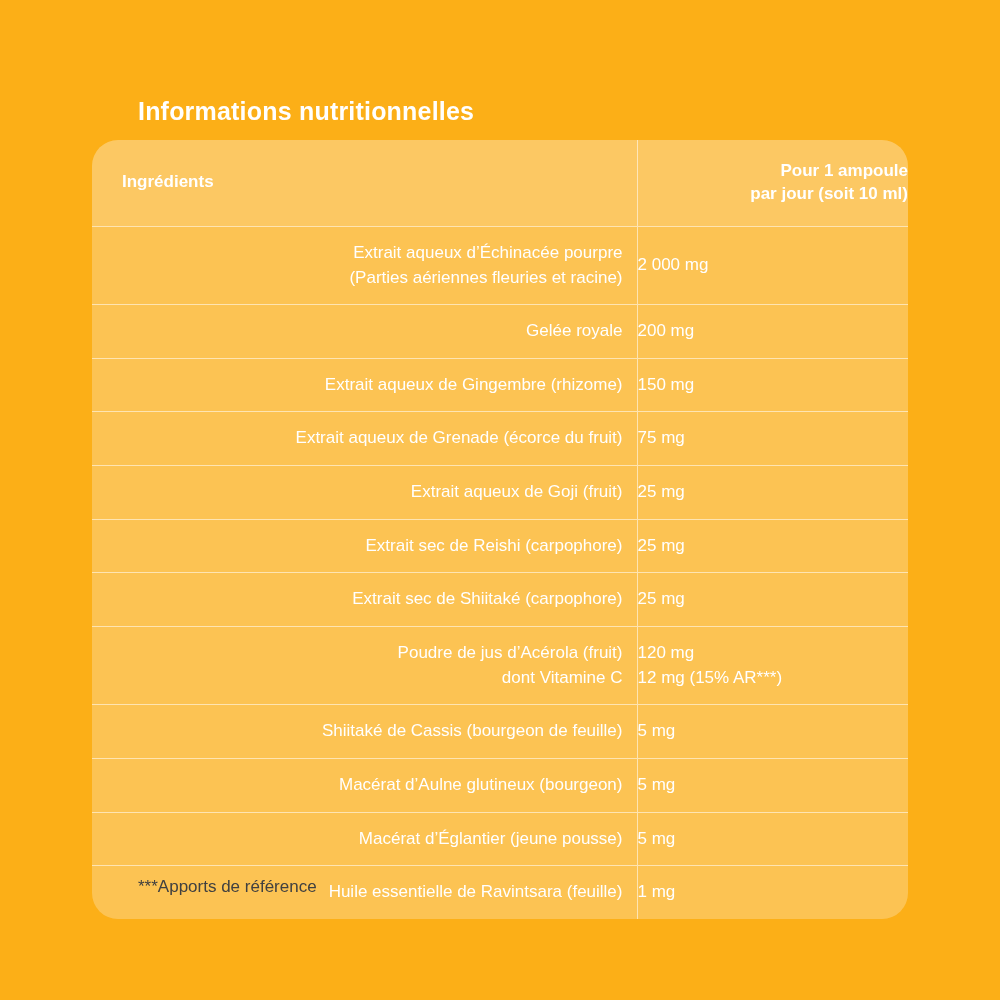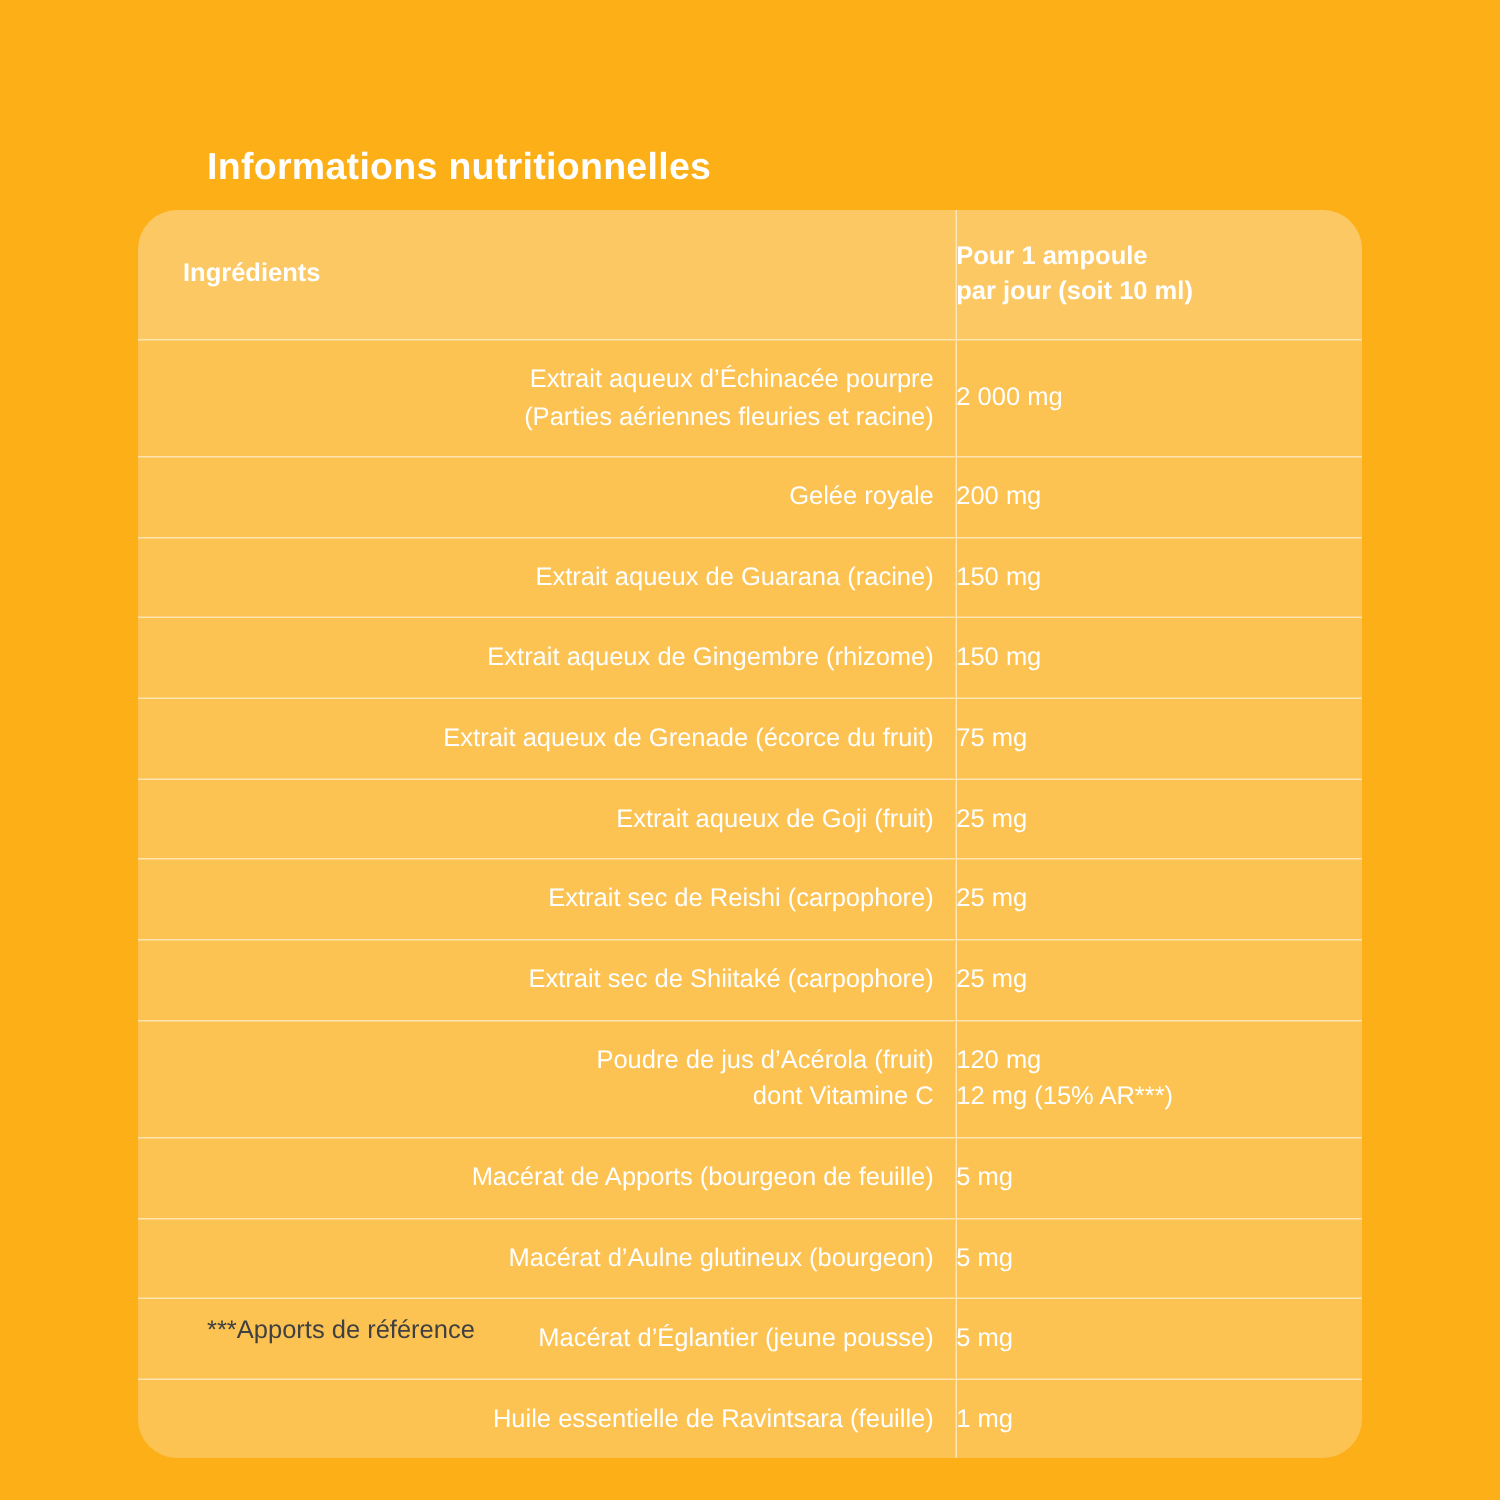--- a/index.html
+++ b/index.html
@@ -53,21 +53,21 @@
     padding: 20px 0 20px 0;
     vertical-align: middle;
     line-height: 1.35;
   }
   table.nutrition thead th.ing {
     text-align: left;
     padding-left: 30px;
     border-right: 1px solid rgba(255,255,255,0.55);
   }
   table.nutrition thead th.dose {
-    text-align: left;
+    text-align: right;
   }
   table.nutrition tbody td {
     color: #FFFFFF;
     font-size: 17px;
     font-weight: normal;
     padding: 14px 0 14px 0;
     border-top: 1px solid rgba(255,255,255,0.55);
     vertical-align: middle;
     line-height: 1.45;
     background: rgba(255,255,255,0.12);
@@ -113,24 +113,20 @@
         <tr>
           <td class="ing two-line">Extrait aqueux d’Échinacée pourpre
 (Parties aériennes fleuries et racine)</td>
           <td class="dose two-line">2 000 mg</td>
         </tr>
         <tr>
           <td class="ing two-line">Gelée royale</td>
           <td class="dose two-line">200 mg</td>
         </tr>
         <tr>
-          <td class="ing two-line">Extrait aqueux de Guarana (racine)</td>
-          <td class="dose two-line">150 mg</td>
-        </tr>
-        <tr>
           <td class="ing two-line">Extrait aqueux de Gingembre (rhizome)</td>
           <td class="dose two-line">150 mg</td>
         </tr>
         <tr>
           <td class="ing two-line">Extrait aqueux de Grenade (écorce du fruit)</td>
           <td class="dose two-line">75 mg</td>
         </tr>
         <tr>
           <td class="ing two-line">Extrait aqueux de Goji (fruit)</td>
           <td class="dose two-line">25 mg</td>
@@ -143,21 +139,21 @@
           <td class="ing two-line">Extrait sec de Shiitaké (carpophore)</td>
           <td class="dose two-line">25 mg</td>
         </tr>
         <tr>
           <td class="ing two-line">Poudre de jus d’Acérola (fruit)
 dont Vitamine C</td>
           <td class="dose two-line">120 mg
 12 mg (15% AR***)</td>
         </tr>
         <tr>
-          <td class="ing two-line">Macérat de Apports (bourgeon de feuille)</td>
+          <td class="ing two-line">Shiitaké de Cassis (bourgeon de feuille)</td>
           <td class="dose two-line">5 mg</td>
         </tr>
         <tr>
           <td class="ing two-line">Macérat d’Aulne glutineux (bourgeon)</td>
           <td class="dose two-line">5 mg</td>
         </tr>
         <tr>
           <td class="ing two-line">Macérat d’Églantier (jeune pousse)</td>
           <td class="dose two-line">5 mg</td>
         </tr>

